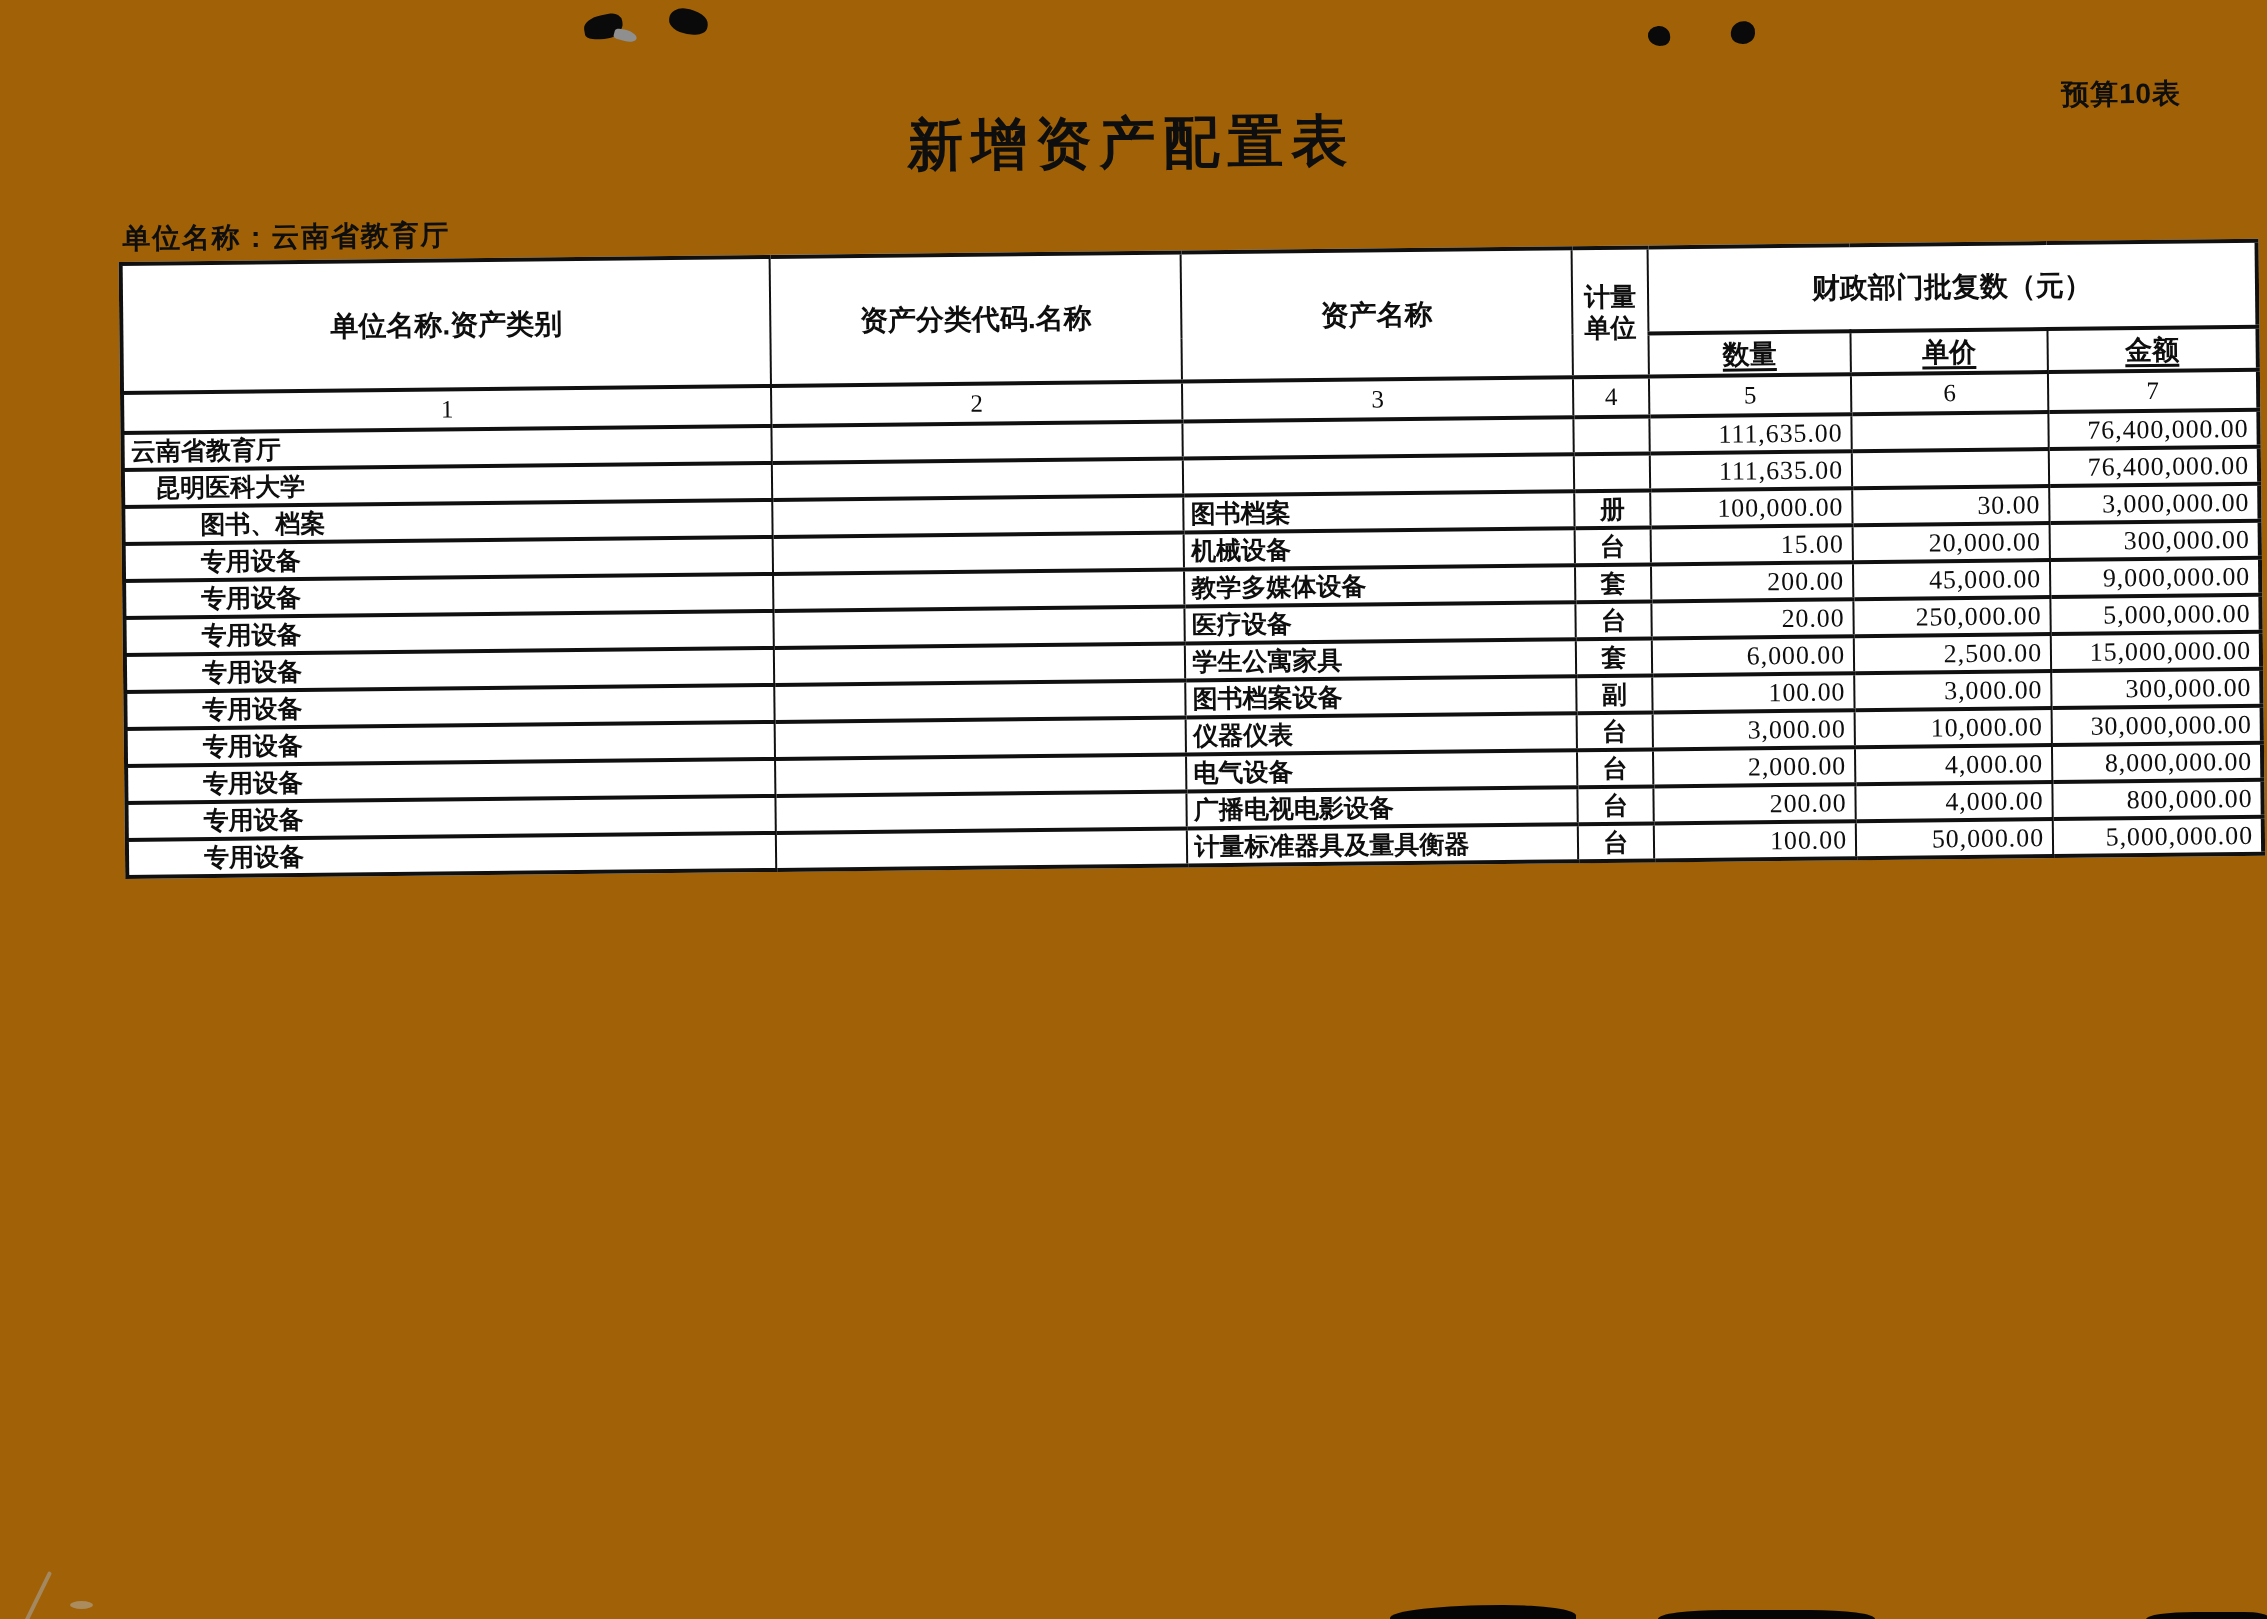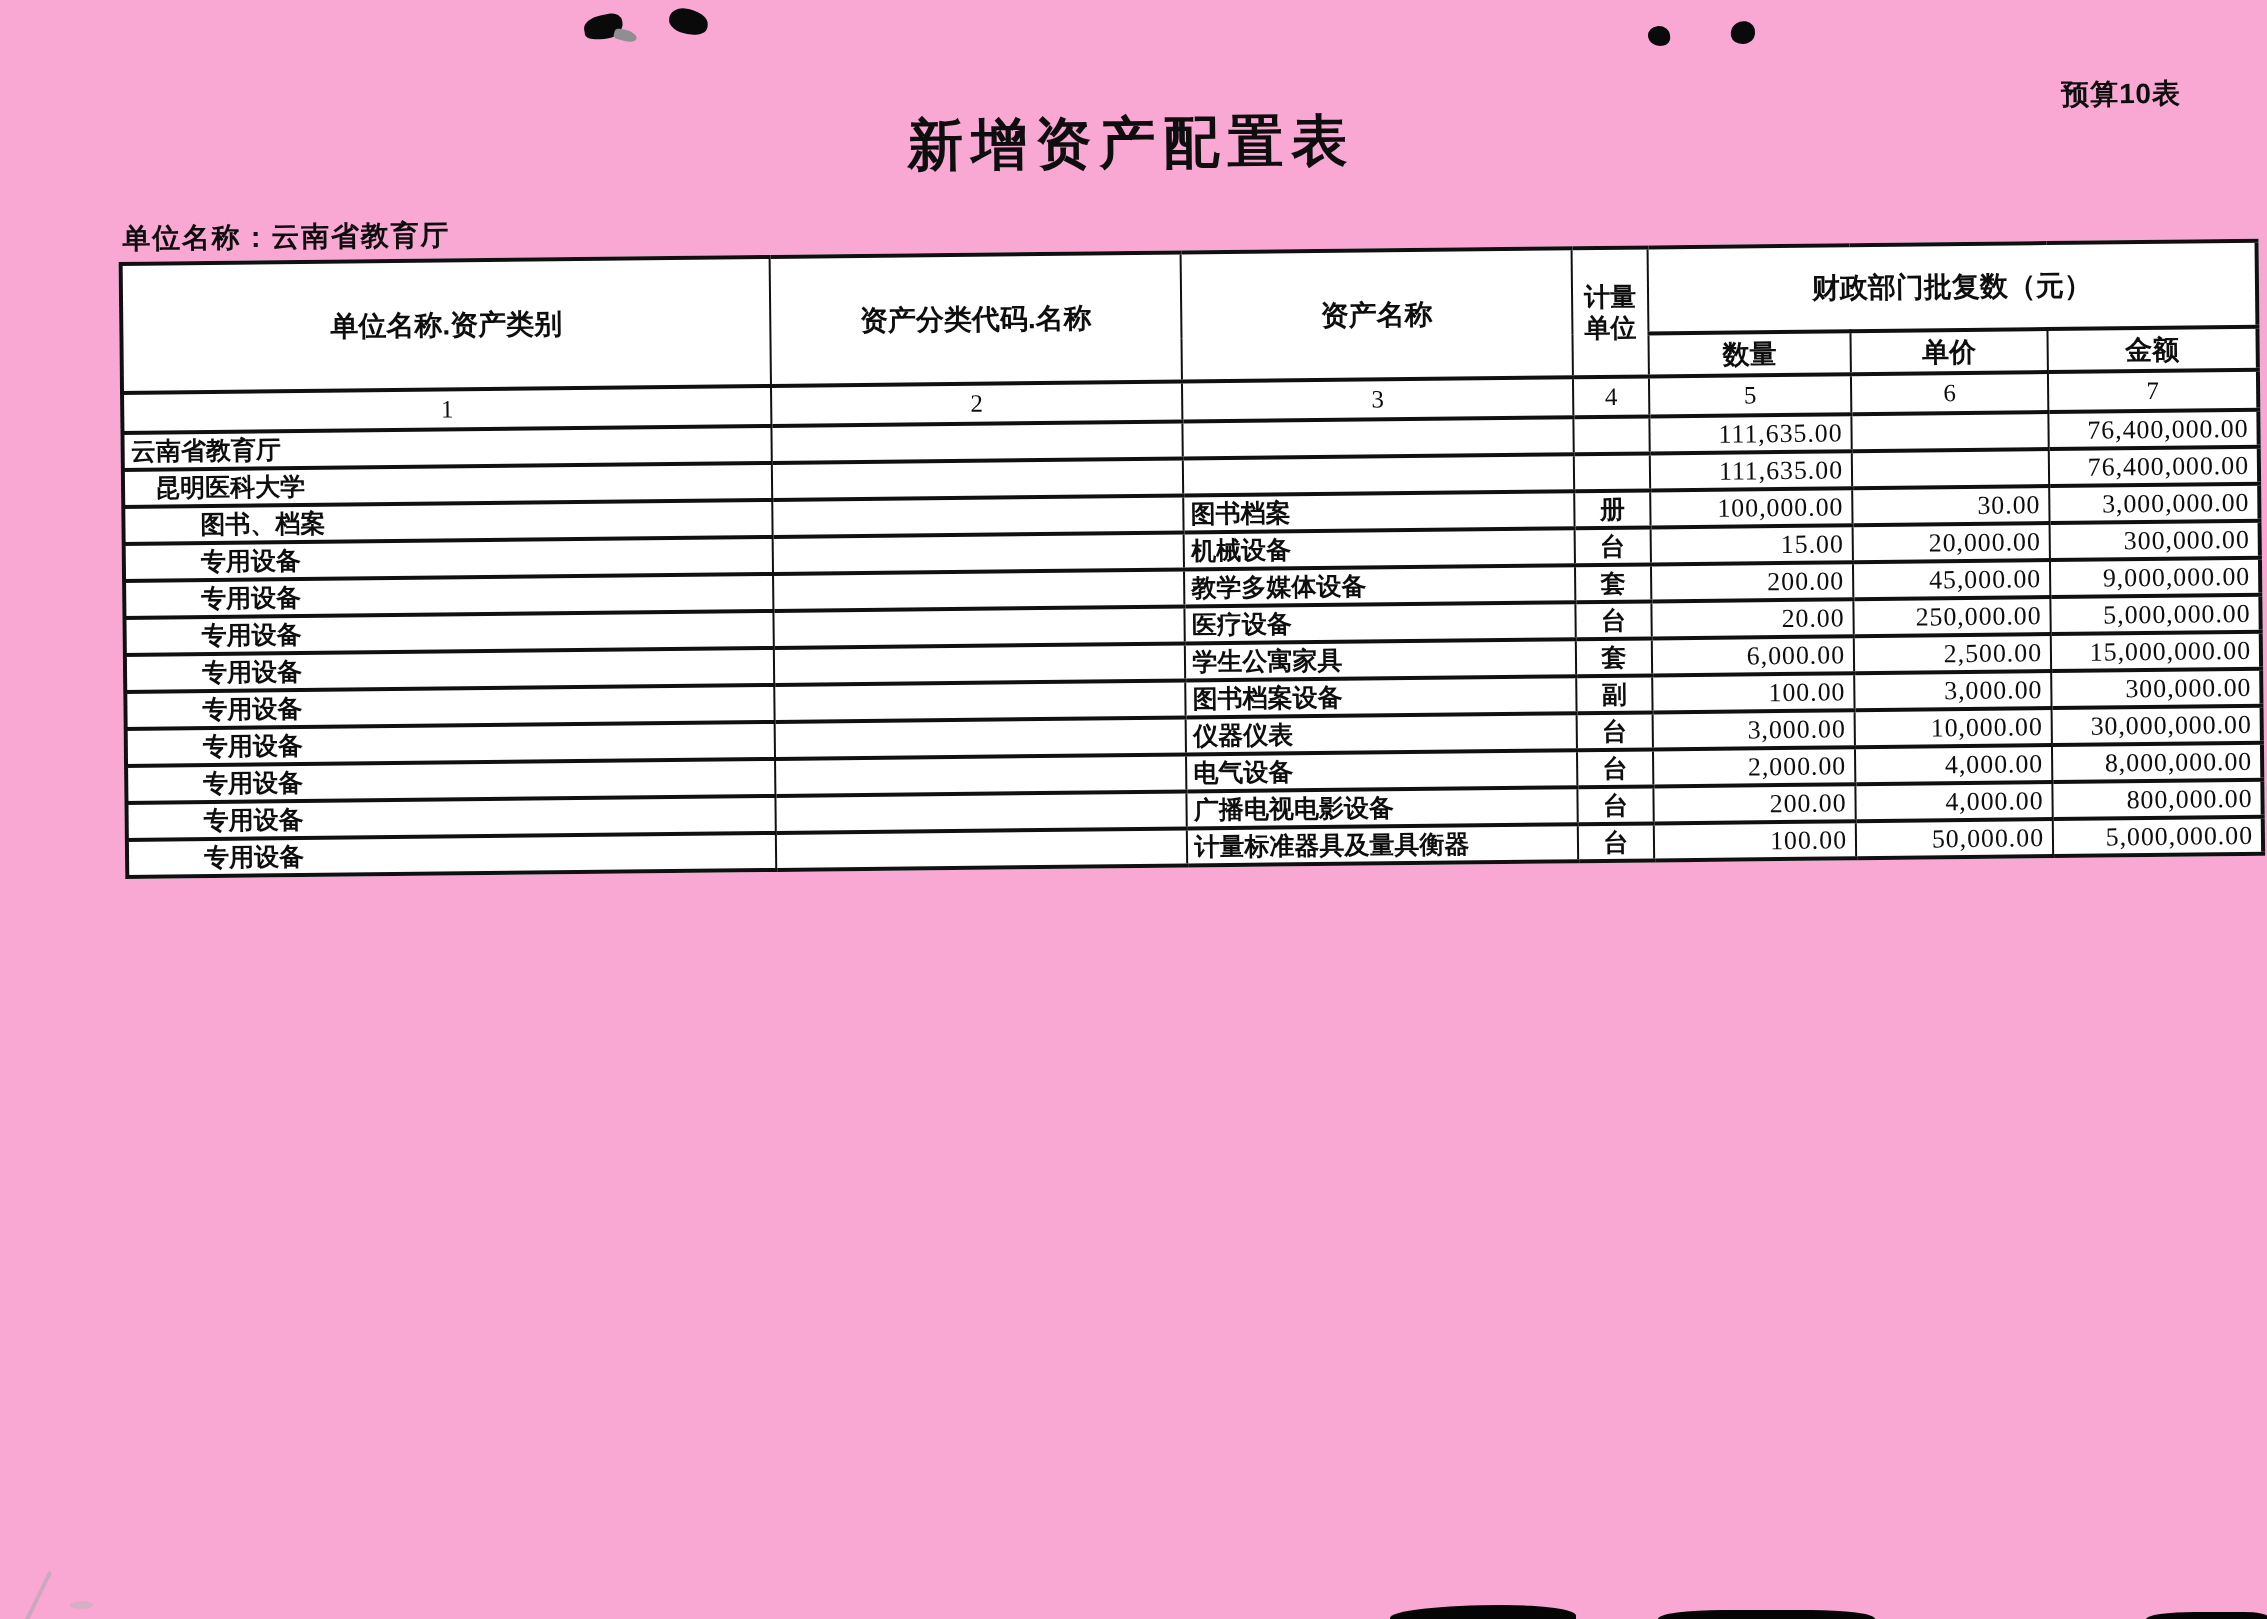--- a/index.html
+++ b/index.html
@@ -1,21 +1,21 @@
 <!DOCTYPE html>
 <html style="font-size:14.3px"><head>
 <meta charset="utf-8">
 <style>
   html,body{margin:0;padding:0;}
   body{
     width:2268px;height:1619px;overflow:hidden;
     background:#ffffff;color:#0e0e0e;
     font-family:"Liberation Sans",sans-serif;
   }
-  .page{position:relative;width:2268px;height:1619px;background:#f9a8d4;}
+  .page{position:relative;width:2268px;height:1619px;background:#a16207;}
 
   
   .tilt{
     position:absolute;left:0;top:0;width:2268px;height:851px;
     transform:rotate(-0.62deg);
     transform-origin:1134px 385px;
   }
 
   .form-number{
     position:absolute;top:86px;right:84px;
@@ -40,21 +40,21 @@
   }
   table.asset{border-width:4.5px;}
   table.asset th, table.asset td{
     border-top-width:4.5px;border-bottom-width:4.5px;
     padding:0;overflow:hidden;white-space:nowrap;
   }
   thead th{font-weight:700;font-size:28px;vertical-align:middle;}
   tr.r-head th{height:82px;}
   th.measure{font-size:26px;line-height:1.18;}
   tr.r-sub th{height:39px;font-size:27px;}
-  tr.r-sub th span{text-decoration-thickness:2.7px;text-underline-offset:5.4px;}
+  tr.r-sub th span{text-decoration:underline;text-decoration-thickness:2.7px;text-underline-offset:5.4px;}
   tr.r-num td{
     height:36px;text-align:center;
     font-family:"Liberation Serif",serif;font-size:25px;font-weight:400;
   }
   tbody td{height:33px;font-size:25px;font-weight:600;vertical-align:middle;}
   tbody td.c1{text-align:left;}
   tbody td.ind0{padding-left:6.3px;}
   tbody td.ind1{padding-left:30px;}
   tbody td.ind2{padding-left:75px;}
   tbody td.c3{text-align:left;padding-left:6.3px;}

